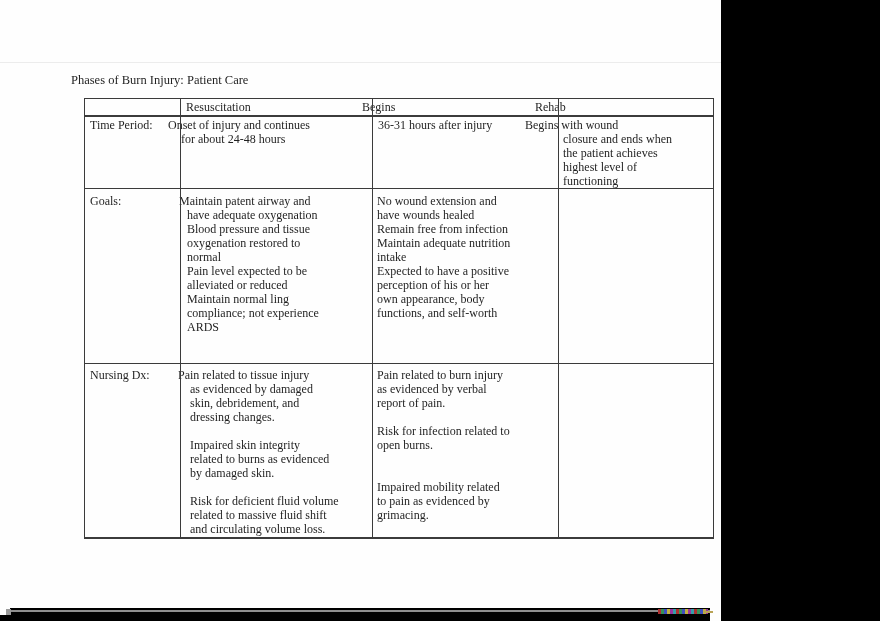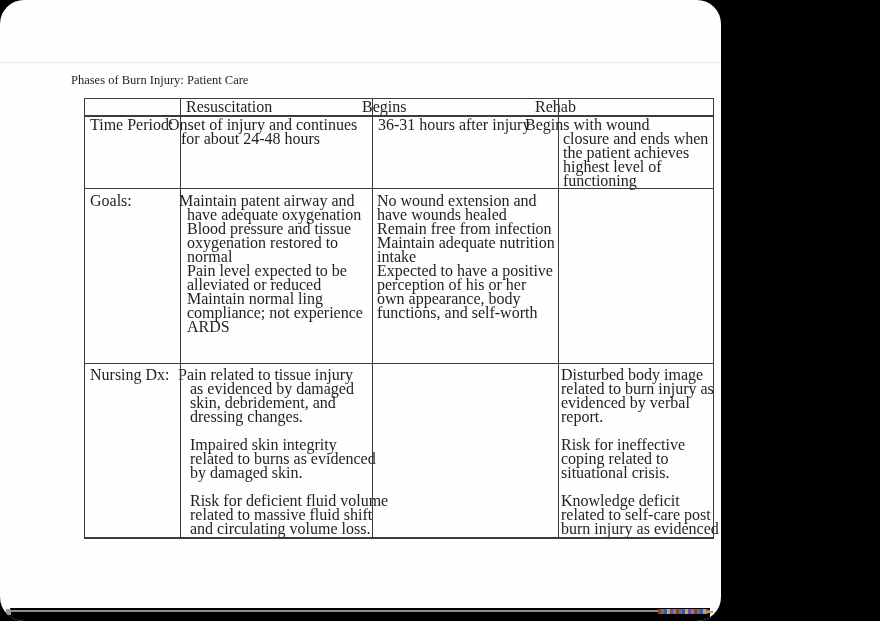--- a/index.html
+++ b/index.html
@@ -4,26 +4,25 @@
 <style>
   html, body { margin: 0; padding: 0; background: #000; }
   .screen {
     position: relative;
     width: 721px;
     height: 621px;
     background: #fefefe;
     overflow: hidden;
     font-family: "Liberation Serif", "DejaVu Serif", serif;
     color: #1f1f1f;
-    border-radius: 24px;
   }
   .txt {
     position: absolute;
     white-space: pre;
-    font-size: 16px;
+    font-size: 12px;
     line-height: 14px;
     z-index: 2;
   }
   .doc-title { left: 71px; top: 73px; font-size: 12.5px; }
 
   
   .grid { position: absolute; background: #3b3b3b; z-index: 3; }
   .outer {
     position: absolute; background: transparent; z-index: 3;
     left: 84px; top: 98px; width: 630px; height: 441px;
@@ -141,32 +140,31 @@
 skin, debridement, and
 dressing changes.
 
 Impaired skin integrity
 related to burns as evidenced
 by damaged skin.
 
 Risk for deficient fluid volume
 related to massive fluid shift
 and circulating volume loss.</div>
-  <div class="txt c-n-h">Disturbed body image
-related to burn injury as
-evidenced by verbal
-report.
+  <div class="txt c-n-a">Pain related to burn injury
+as evidenced by verbal
+report of pain.
 
-Risk for ineffective
-coping related to
-situational crisis.
+Risk for infection related to
+open burns.
 
-Knowledge deficit
-related to self-care post
-burn injury as evidenced</div>
+
+Impaired mobility related
+to pain as evidenced by
+grimacing.</div>
 
   <div class="blk right-bar"></div>
   <div class="blk right-top-step"></div>
   <div class="blk right-bottom-step"></div>
   <div class="blk bottom-bar"></div>
   <div class="stripe-band"></div>
   <div class="left-blob"></div>
   <div class="specks"></div>
   <div class="yellow-dash"></div>
 

